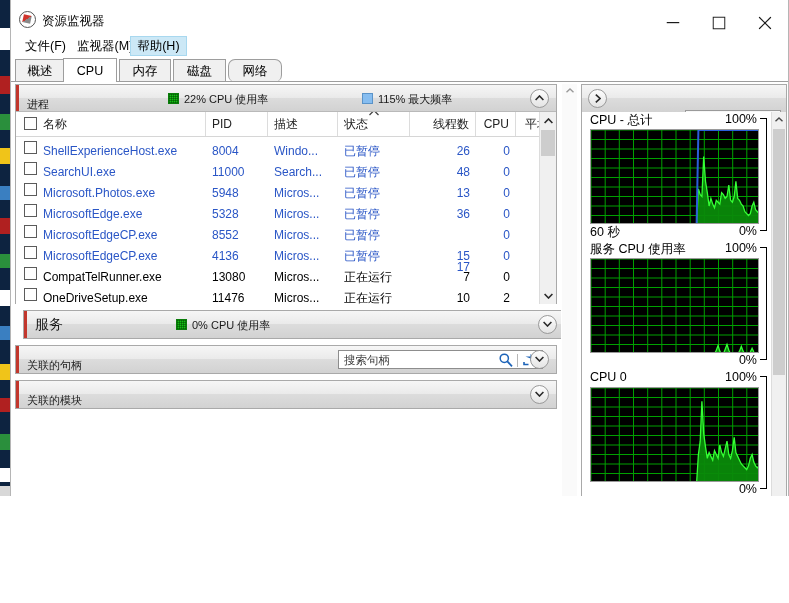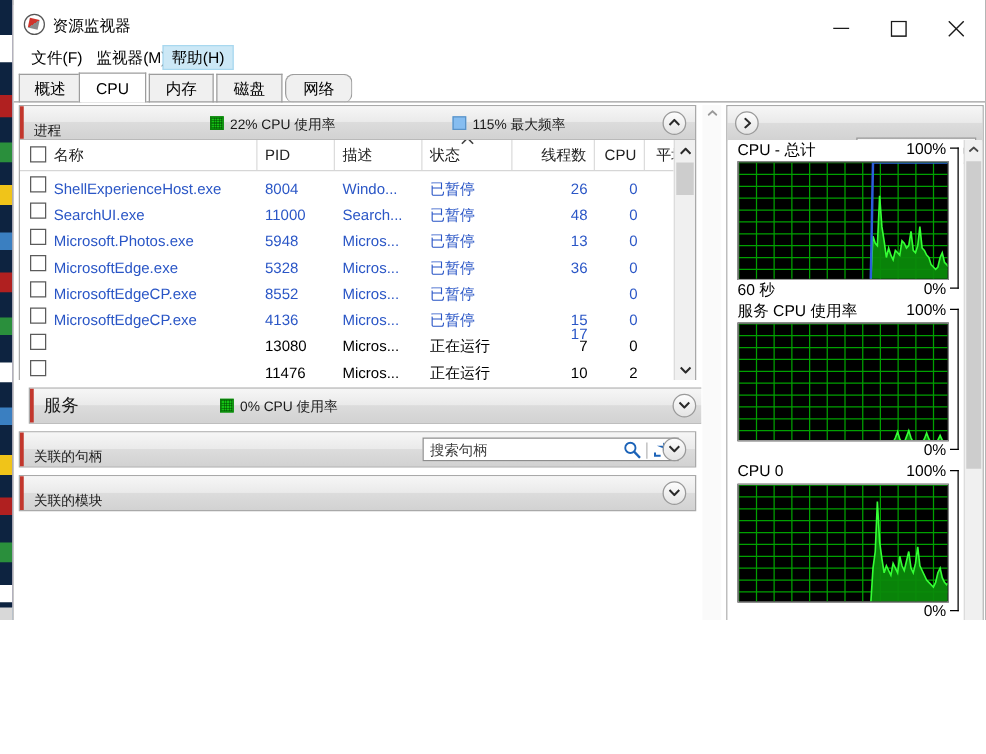--- a/index.html
+++ b/index.html
@@ -309,29 +309,31 @@
                   <div class="pcell suspended" style="left: 0px; width: 190px; padding-left: 27px;">MicrosoftEdgeCP.exe</div>
                   <div class="pcell suspended" style="left: 190px; width: 62px;">4136</div>
                   <div class="pcell suspended" style="left: 252px; width: 70px;">Micros...</div>
                   <div class="pcell suspended" style="left: 322px; width: 72px;">已暂停</div>
                   <div class="pcell r suspended" style="left: 394px; width: 66px;">15</div>
                   <div class="pcell r suspended" style="left: 460px; width: 40px;">0</div>
                   <div class="pcell r suspended" style="left: 500px; width: 62px;">0.00</div>
                 </div>
                 <div class="prow">
                   <div class="chk"></div>
+                  <div class="pcell running" style="left: 0px; width: 190px; padding-left: 27px;">CompatTelRunner.exe</div>
                   <div class="pcell running" style="left: 190px; width: 62px;">13080</div>
                   <div class="pcell running" style="left: 252px; width: 70px;">Micros...</div>
                   <div class="pcell running" style="left: 322px; width: 72px;">正在运行</div>
                   <div class="pcell r running" style="left: 394px; width: 66px;">7</div>
                   <div class="pcell r running" style="left: 460px; width: 40px;">0</div>
                   <div class="pcell r running" style="left: 500px; width: 62px;">10.29</div>
                 </div>
                 <div class="prow">
                   <div class="chk"></div>
+                  <div class="pcell running" style="left: 0px; width: 190px; padding-left: 27px;">OneDriveSetup.exe</div>
                   <div class="pcell running" style="left: 190px; width: 62px;">11476</div>
                   <div class="pcell running" style="left: 252px; width: 70px;">Micros...</div>
                   <div class="pcell running" style="left: 322px; width: 72px;">正在运行</div>
                   <div class="pcell r running" style="left: 394px; width: 66px;">10</div>
                   <div class="pcell r running" style="left: 460px; width: 40px;">2</div>
                   <div class="pcell r running" style="left: 500px; width: 62px;">3.92</div>
                 </div>
               </div>
           </div>
           <div class="vsb">

